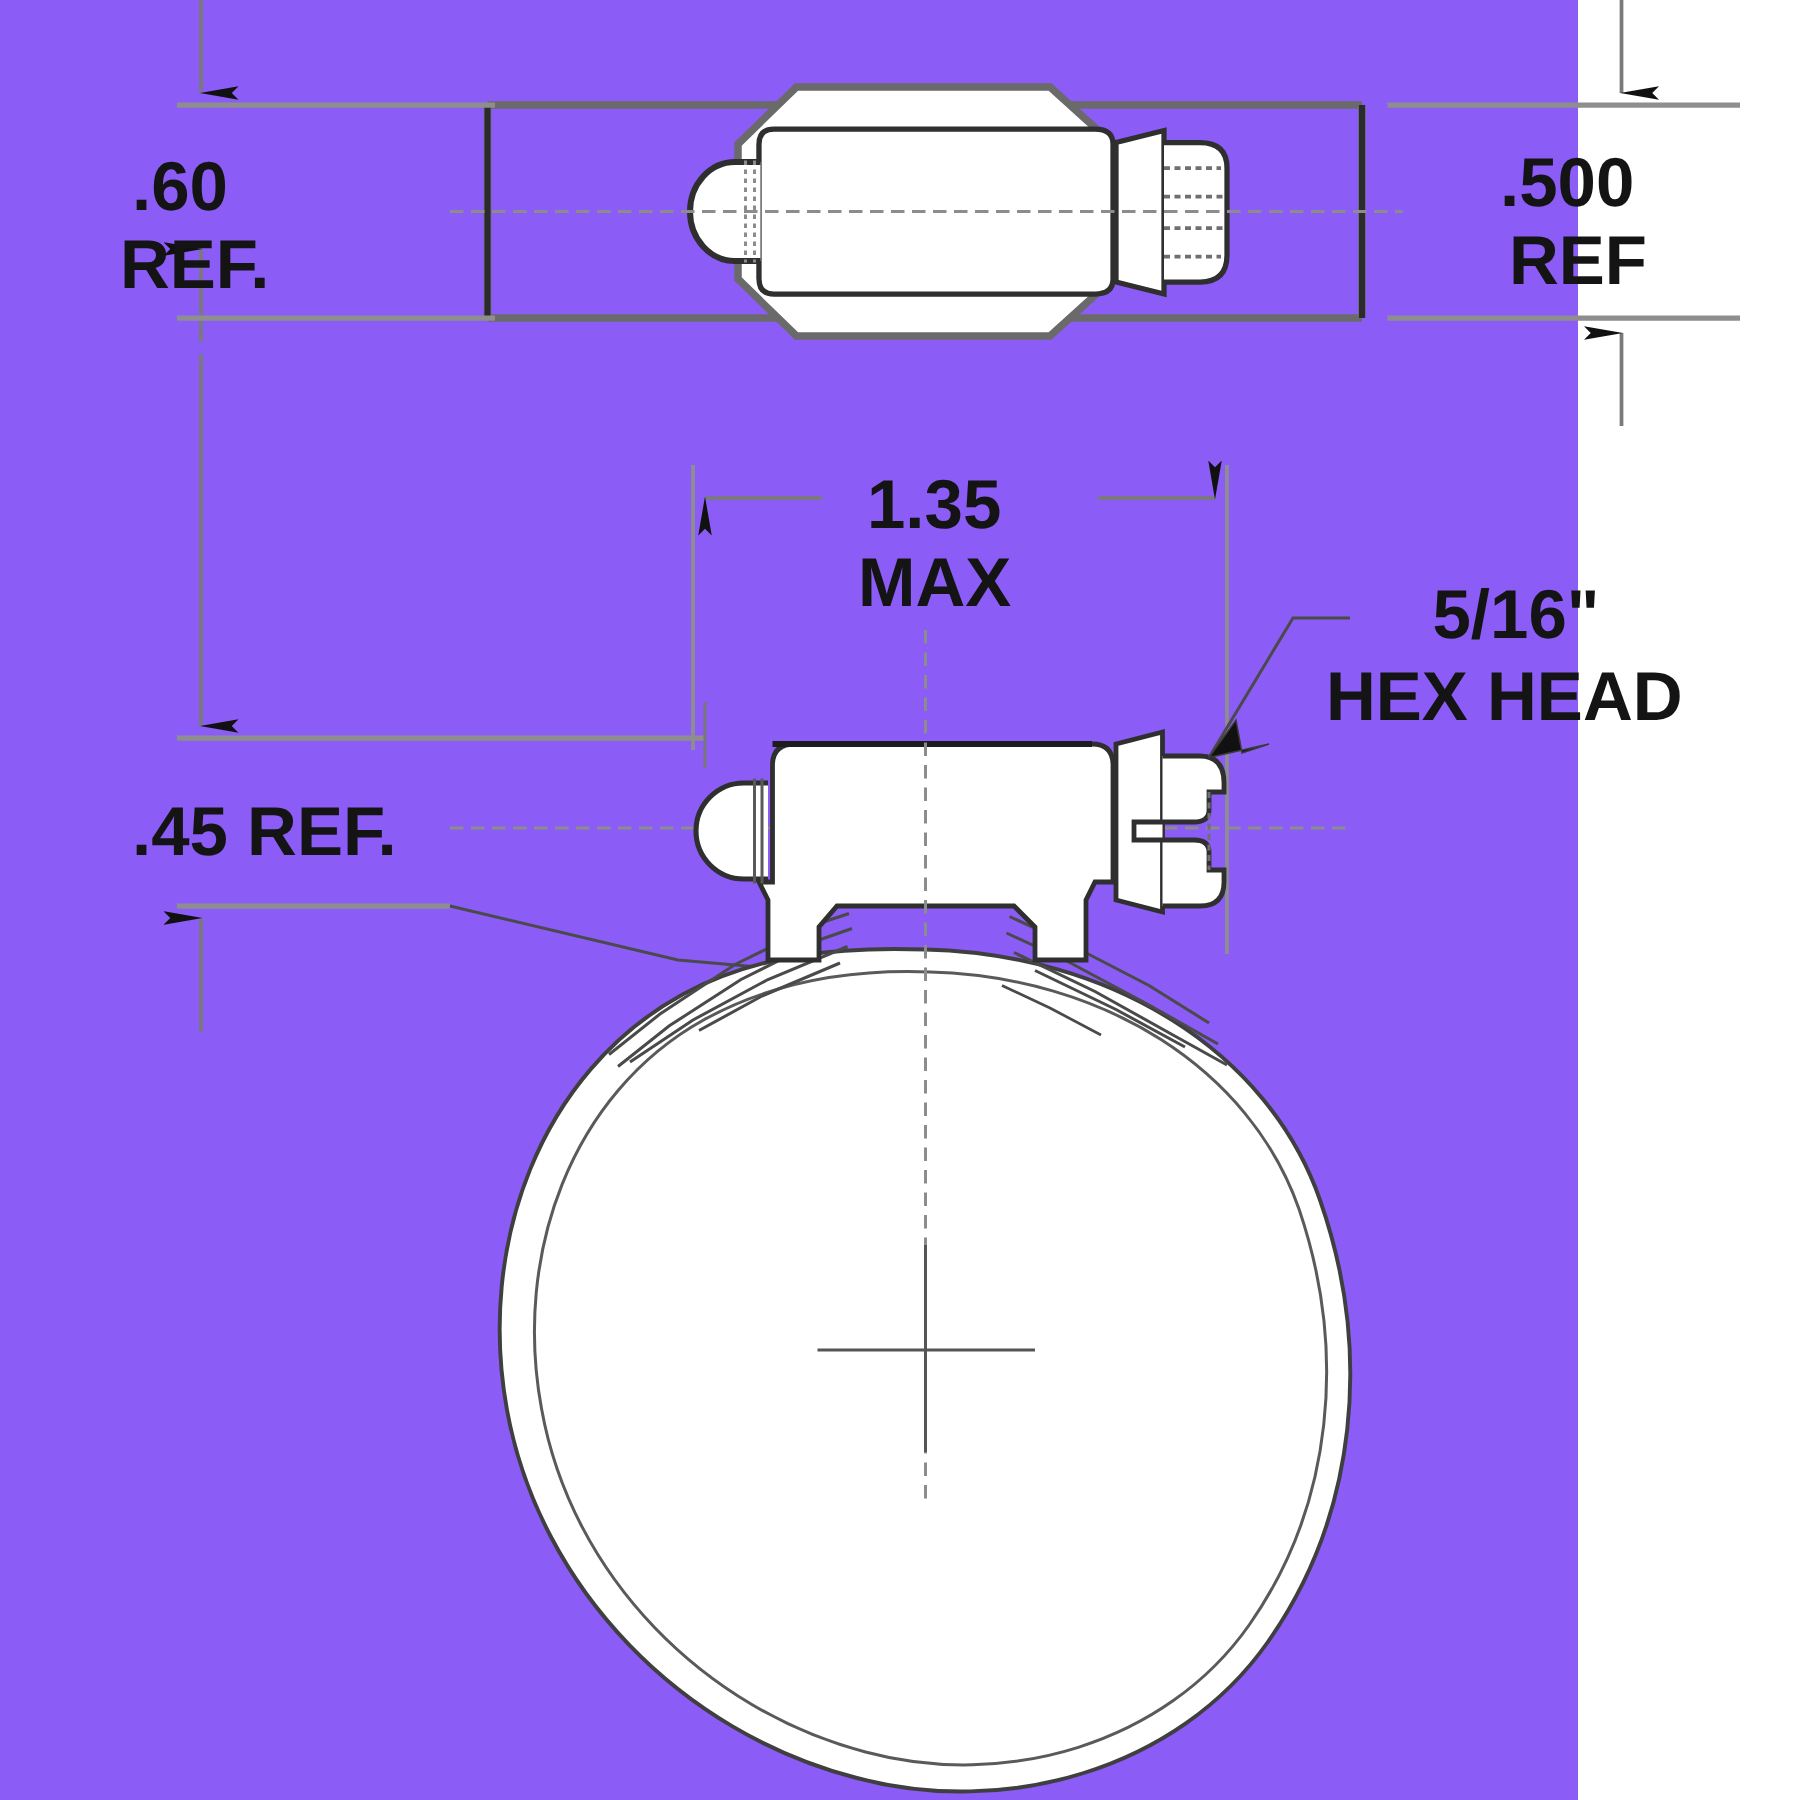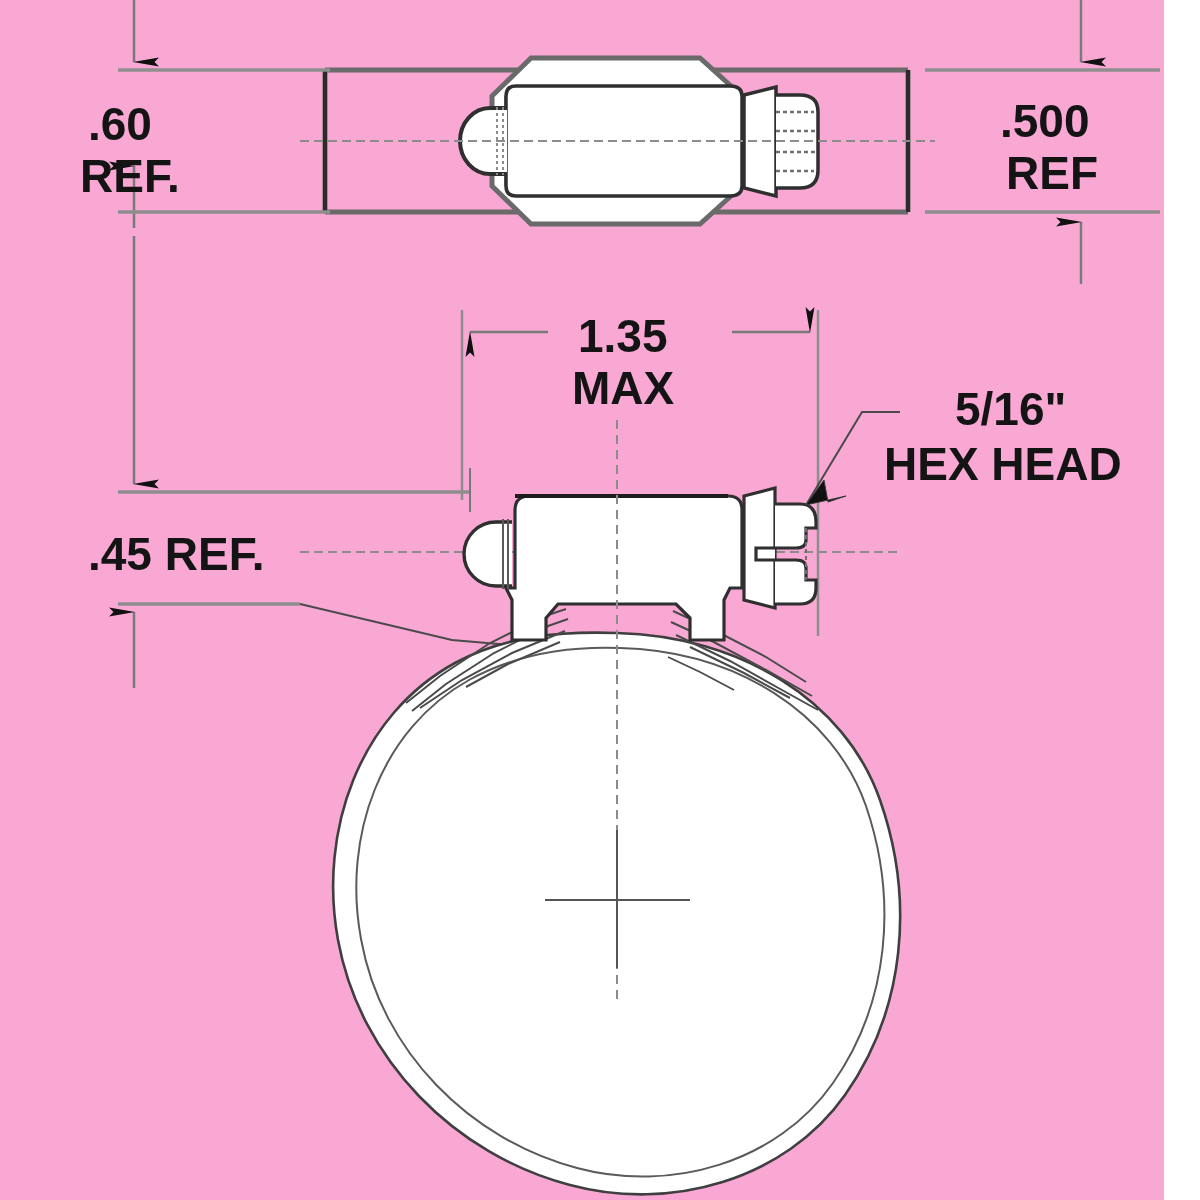--- a/index.html
+++ b/index.html
@@ -1,18 +1,18 @@
 <!DOCTYPE html>
 <html><head>
 <meta charset="utf-8">
 <style>
   html,body{margin:0;padding:0;background:#ffffff;}
   body{width:1200px;height:1200px;overflow:hidden;
        font-family:"Liberation Sans","DejaVu Sans",sans-serif;}
-  #sheet{position:relative;width:1164px;height:1200px;background:#f9a8d4;text-decoration:underline;}
+  #sheet{position:relative;width:1052px;height:1200px;background:#8b5cf6;text-decoration:underline;}
   svg#dwg{position:absolute;top:0;left:0;width:1200px;height:1200px;display:block;}
   .lbl{font-family:"Liberation Sans","DejaVu Sans",sans-serif;
        fill:#141414;font-weight:bold;}
 </style>
 </head>
 <body>
 
 <div id="sheet">
 
 <svg id="dwg" viewBox="0 0 1200 1200" xmlns="http://www.w3.org/2000/svg">

